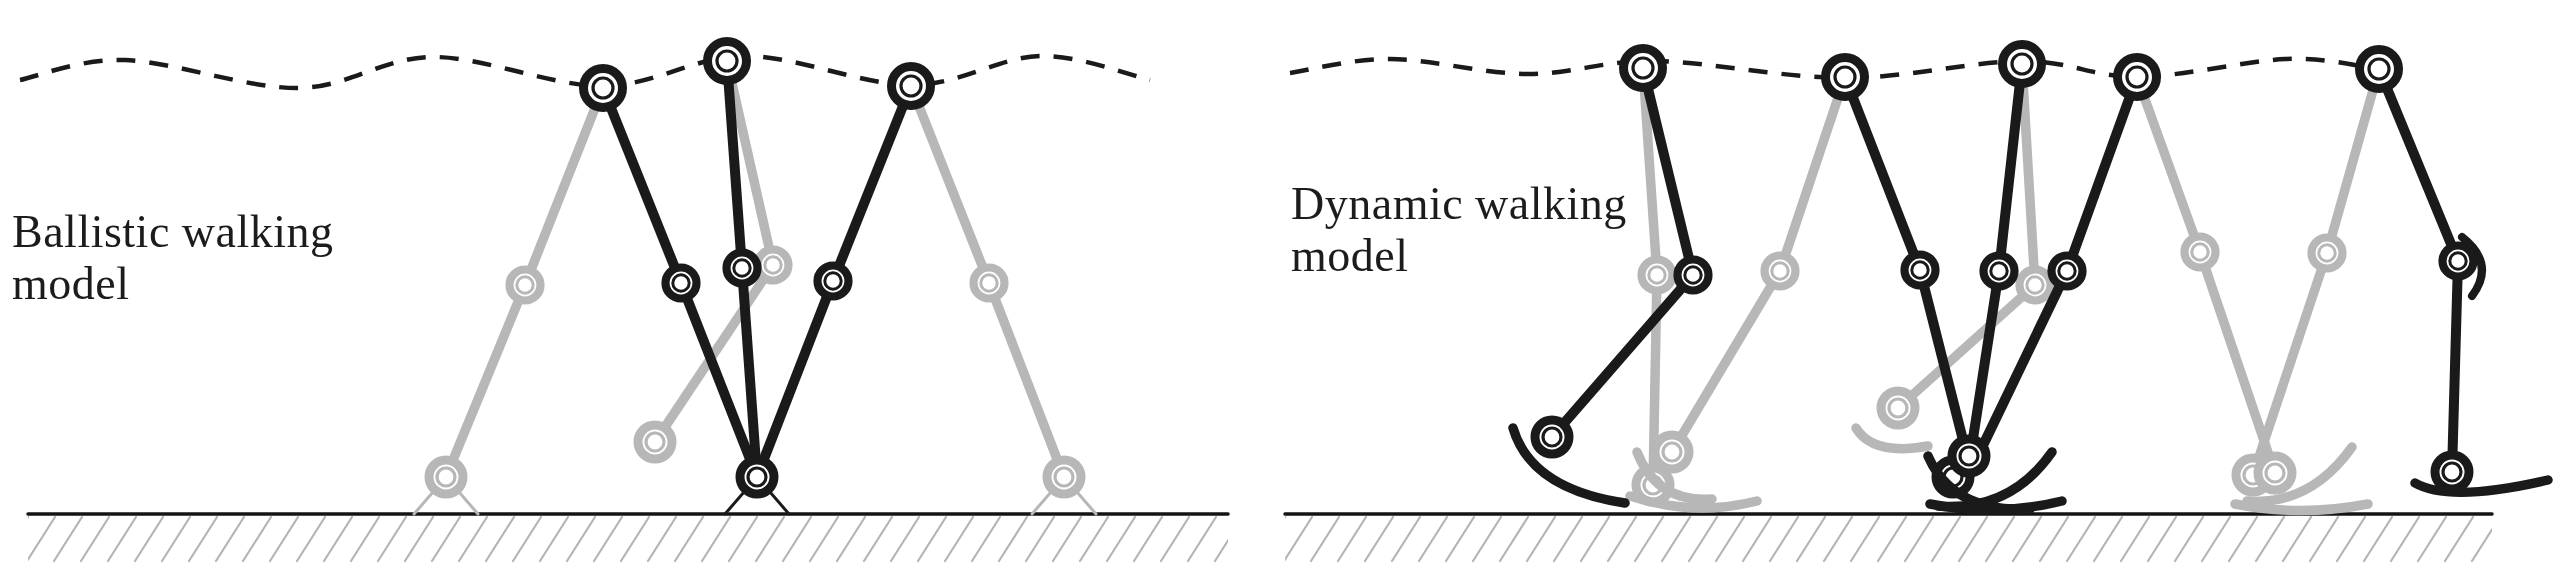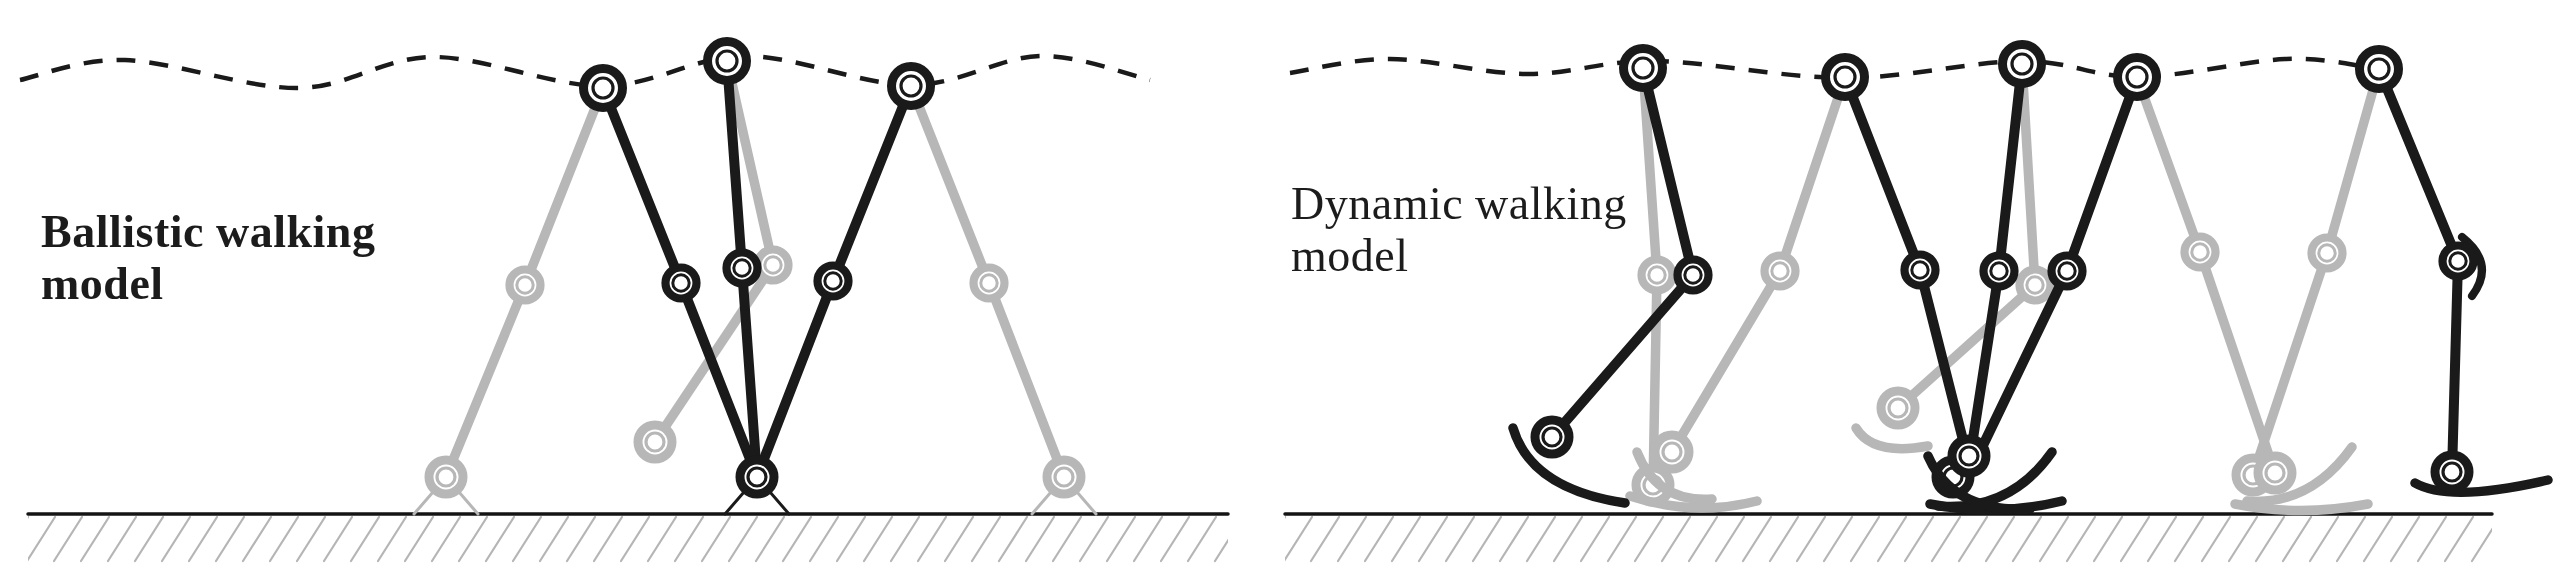--- a/index.html
+++ b/index.html
@@ -365,21 +365,21 @@
             <circle cx="2137" cy="77" r="10" fill="#ffffff" stroke="#1a1a1a" stroke-width="3.2"></circle>
           </g>
           <g>
             <circle cx="2379" cy="69" r="19.5" fill="#ffffff" stroke="#1a1a1a" stroke-width="9"></circle>
             <circle cx="2379" cy="69" r="10" fill="#ffffff" stroke="#1a1a1a" stroke-width="3.2"></circle>
           </g>
         </g>
       </g>
     </svg>
 
-  <div class="fig-label" id="label-0" style="left: 41px; top: 206px; font-weight: bold;">
+  <div class="fig-label" id="label-0" style="left: 12px; top: 206px;">
     <span>Ballistic walking</span>
     <span>model</span>
   </div>
 
   <div class="fig-label" id="label-1" style="left: 1291px; top: 178px;">
     <span>Dynamic walking</span>
     <span>model</span>
   </div>
 </div>
 

